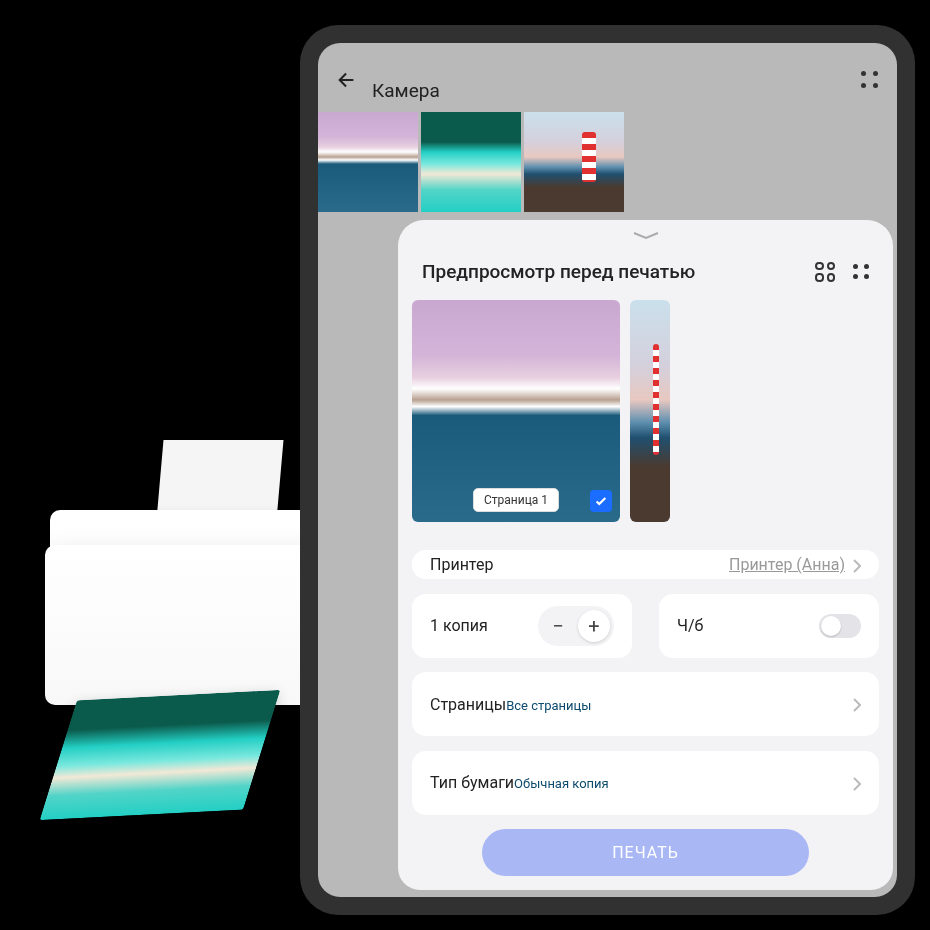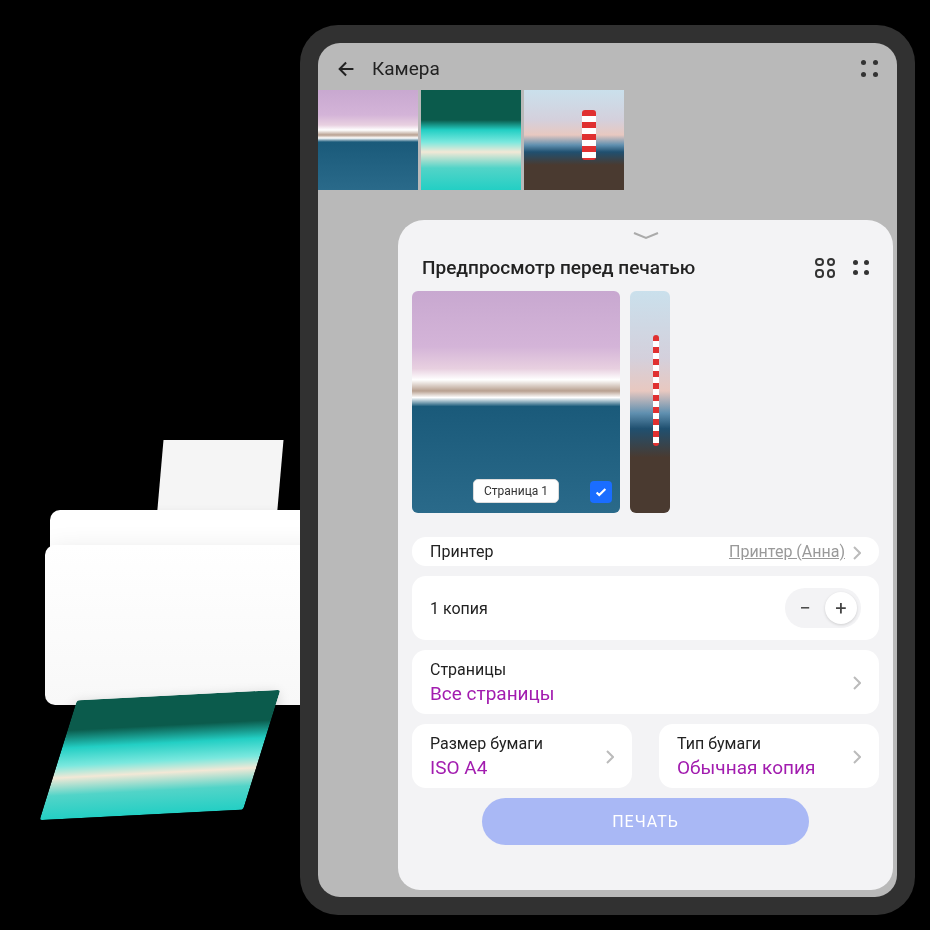--- a/index.html
+++ b/index.html
@@ -14,34 +14,34 @@
 .thumb-island-out { width: 100%; height: 100%; background: linear-gradient(180deg, #0b5b4c 0%, #0b5b4c 25%, #23cfc4 40%, #7ae8de 55%, #f2e8d6 65%, #52d4c8 80%, #23cfc4 100%); }
 
 
 .tablet { position: absolute; left: 300px; top: 25px; width: 615px; height: 890px; background: #313131; border-radius: 38px; padding: 18px; }
 .screen { width: 100%; height: 100%; background: #b9b9b9; border-radius: 22px; overflow: hidden; display: flex; flex-direction: column; }
 
 
 .topbar { display: flex; align-items: center; padding: 14px 18px 10px; }
 .back-arrow { width: 22px; height: 22px; cursor: pointer; }
 .back-arrow svg { width: 100%; height: 100%; }
-.title { margin-left: 14px; font-size: 19px; color: #222; }
+.title { margin-left: 14px; font-size: 19px; color: #222; margin-top: 22px; }
 .dots-icon { margin-left: auto; width: 18px; height: 18px; display: grid; grid-template-columns: 1fr 1fr; gap: 6px; }
 .dots-icon span { width: 5px; height: 5px; background: #333; border-radius: 50%; }
 
 
 .strip { display: flex; gap: 3px; padding: 0; }
 .strip .thumb { width: 100px; height: 100px; }
 .thumb-mountain { background: linear-gradient(180deg, #c8a8d0 0%, #d4b4d8 25%, #e8d0e0 35%, #fff 40%, #b8a090 45%, #fff 48%, #1a5a7a 52%, #2a6a8a 100%); }
 .thumb-island { background: linear-gradient(180deg, #0b5b4c 0%, #0b5b4c 30%, #23cfc4 40%, #7ae8de 52%, #f2e8d6 62%, #52d4c8 78%, #23cfc4 100%); }
 .thumb-lighthouse { background: linear-gradient(180deg, #cae0ec 0%, #d4d0dc 30%, #e8c8c0 45%, #6090b0 55%, #205070 62%, #4a3a30 75%, #4a3a30 100%); position: relative; }
 .thumb-lighthouse::after { content: ''; position: absolute; top: 20%; left: 58%; width: 14%; height: 50%; background: repeating-linear-gradient(180deg, #e03030 0 6px, #fff 6px 12px); border-radius: 3px; }
 
 
-.panel { position: absolute; left: 398px; bottom: 40px; width: 495px; height: 670px; background: #f3f3f5; border-radius: 26px 26px 22px 22px; padding: 10px 14px 14px; display: flex; flex-direction: column; }
+.panel { position: absolute; left: 398px; bottom: 40px; width: 495px; height: 670px; background: #f3f3f5; border-radius: 26px 26px 22px 22px; padding: 10px 14px 14px; display: flex; flex-direction: column; justify-content: space-between; }
 .handle { width: 36px; height: 10px; margin: 0 auto 10px; display: flex; justify-content: center; }
 .handle svg { width: 30px; height: 10px; }
 .panel-head { display: flex; align-items: center; padding: 6px 10px 12px; }
 .panel-title { font-size: 19px; color: #222; font-weight: 500; }
 .head-icons { margin-left: auto; display: flex; gap: 18px; align-items: center; }
 .grid-icon { width: 20px; height: 20px; display: grid; grid-template-columns: 1fr 1fr; gap: 3px; }
 .grid-icon span { border: 2px solid #333; border-radius: 4px; }
 .dots4 { width: 16px; height: 16px; display: grid; grid-template-columns: 1fr 1fr; gap: 5px; }
 .dots4 span { width: 5px; height: 5px; background: #333; border-radius: 50%; }
 
@@ -52,30 +52,30 @@
 .preview .img { width: 100%; height: 100%; }
 .page-badge { position: absolute; bottom: 10px; left: 50%; transform: translateX(-50%); background: #fff; border-radius: 5px; padding: 4px 10px; font-size: 12px; color: #333; border: 1px solid #ddd; }
 .check { position: absolute; bottom: 10px; right: 8px; width: 22px; height: 22px; background: #1a6dff; border-radius: 4px; display: flex; align-items: center; justify-content: center; }
 .check svg { width: 14px; height: 14px; }
 
 
 .card { background: #fff; border-radius: 14px; padding: 5px 18px; margin-bottom: 10px; display: flex; align-items: center; }
 .row2 { display: flex; gap: 27px; margin-bottom: 10px; }
 .row2 .card { flex: 1; margin-bottom: 0; min-height: 64px; }
 .card-label { font-size: 16px; color: #222; }
-.card-sub { font-size: 19px; color: #a21caf; margin-top: 3px; }
+.card-sub { font-size: 13px; color: #0c4a6e; margin-top: 3px; }
 .card-right { margin-left: auto; display: flex; align-items: center; gap: 8px; color: #999; font-size: 16px; text-decoration: underline; }
 .chevron { width: 8px; height: 14px; }
 .chevron svg { width: 100%; height: 100%; }
 .stepper { margin-left: auto; display: flex; align-items: center; gap: 4px; background: #f3f3f5; border-radius: 20px; padding: 4px; }
 .stepper button { width: 32px; height: 32px; border: none; background: transparent; border-radius: 50%; font-size: 20px; color: #444; cursor: pointer; display: flex; align-items: center; justify-content: center; }
 .stepper button.plus { background: #fff; box-shadow: 0 1px 3px rgba(0,0,0,0.15); }
 .toggle { margin-left: auto; width: 42px; height: 24px; background: #e4e4e8; border-radius: 12px; position: relative; cursor: pointer; }
 .toggle::after { content: ''; position: absolute; top: 2px; left: 2px; width: 20px; height: 20px; background: #fff; border-radius: 50%; box-shadow: 0 1px 2px rgba(0,0,0,0.2); }
-.col { display: flex; flex-direction: column; }
+.col { display: flex; flex-direction: row; }
 
 .print-btn { background: #a9b8f5; color: #fff; border: none; border-radius: 24px; padding: 14px; font-size: 16px; letter-spacing: 1px; width: 70%; margin: 0 auto 0; cursor: pointer; }
 </style>
 </head>
 <body>
 
 <div class="printer-wrap">
   <div class="printer-paper-in"></div>
   <div class="printer-top"></div>
   <div class="printer-body"></div>
@@ -160,20 +160,24 @@
   </div>
 
   <div class="row2">
     <div class="card">
       <div class="card-label">1 копия</div>
       <div class="stepper">
         <button class="minus">−</button>
         <button class="plus">+</button>
       </div>
     </div>
+    <div class="card">
+      <div class="card-label">Ч/б</div>
+      <div class="toggle"></div>
+    </div>
   </div>
 
   <div class="row2">
     <div class="card">
       <div class="col">
         <div class="card-label">Страницы</div>
         <div class="card-sub">Все страницы</div>
       </div>
       <div class="card-right">
         <span class="chevron">
@@ -181,40 +185,27 @@
               <path d="M1 1l6 6-6 6"></path>
             </svg>
         </span>
       </div>
     </div>
   </div>
 
   <div class="row2">
     <div class="card">
       <div class="col">
-        <div class="card-label">Размер бумаги</div>
-        <div class="card-sub">ISO A4</div>
+        <div class="card-label">Тип бумаги</div>
+        <div class="card-sub">Обычная копия</div>
       </div>
       <div class="card-right">
         <span class="chevron">
           <svg viewBox="0 0 8 14" fill="none" stroke="#bbb" stroke-width="2">
               <path d="M1 1l6 6-6 6"></path>
             </svg>
         </span>
       </div>
     </div>
-    <div class="card">
-      <div class="col">
-        <div class="card-label">Тип бумаги</div>
-        <div class="card-sub">Обычная копия</div>
-      </div>
-      <div class="card-right">
-        <span class="chevron">
-          <svg viewBox="0 0 8 14" fill="none" stroke="#bbb" stroke-width="2">
-              <path d="M1 1l6 6-6 6"></path>
-            </svg>
-        </span>
-      </div>
-    </div>
   </div>
 
   <button class="print-btn">ПЕЧАТЬ</button>
 </div>
 
 </body></html>

